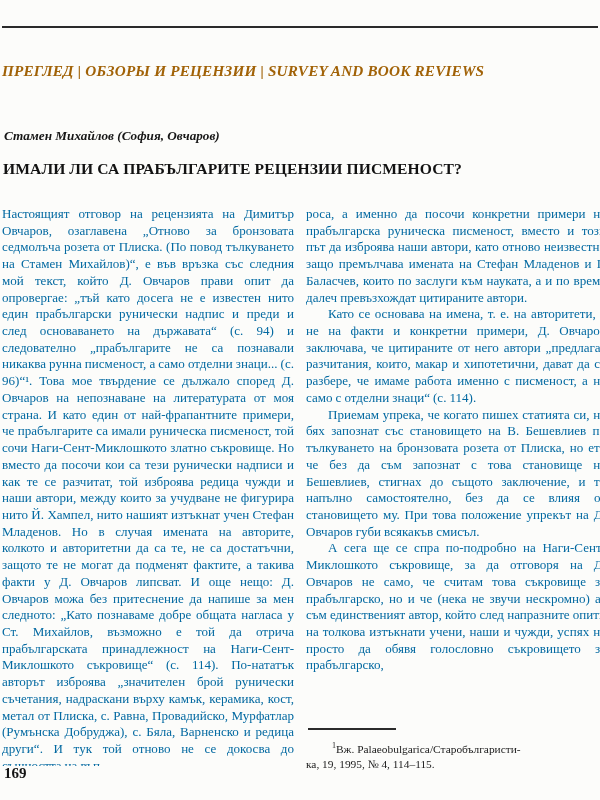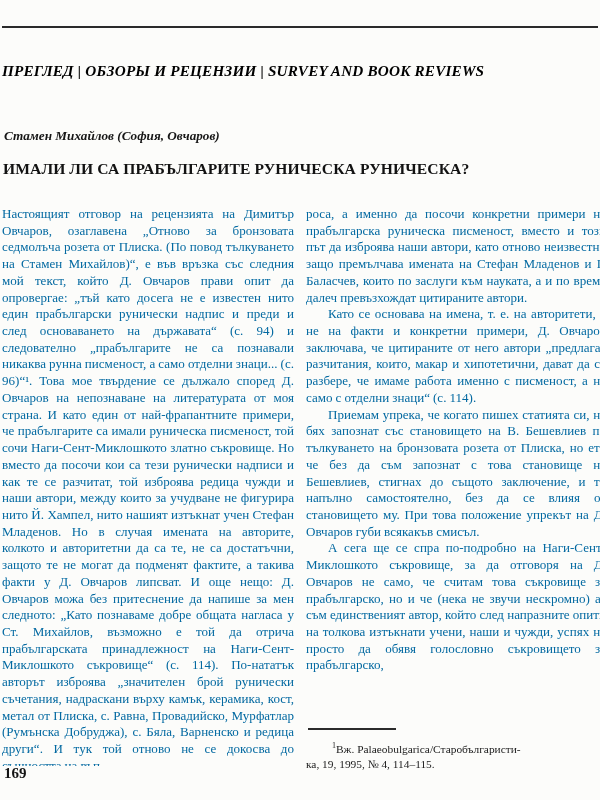--- a/index.html
+++ b/index.html
@@ -49,21 +49,21 @@
   .section-head {
     position: absolute;
     top: 62px;
     left: 2px;
     right: 2px;
     font-size: 15.2px;
     font-style: italic;
     font-weight: bold;
     letter-spacing: 0.2px;
     white-space: nowrap;
-    color: #000000;
+    color: #a16207;
   }
 
   
   .author-line {
     position: absolute;
     top: 128px;
     left: 4px;
     font-size: 13.2px;
     font-style: italic;
     font-weight: bold;
@@ -157,21 +157,21 @@
 
 <div class="page">
 
 
   <div class="head-rule"></div>
 
   <div class="section-head">ПРЕГЛЕД | ОБЗОРЫ И РЕЦЕНЗИИ | SURVEY AND BOOK REVIEWS</div>
 
   <div class="author-line">Стамен Михайлов (София, Овчаров)</div>
 
-  <div class="article-title">ИМАЛИ ЛИ СА ПРАБЪЛГАРИТЕ РУНИЧЕСКА РУНИЧЕСКА?</div>
+  <div class="article-title">ИМАЛИ ЛИ СА ПРАБЪЛГАРИТЕ РЕЦЕНЗИИ ПИСМЕНОСТ?</div>
 
   <div class="columns">
 
     <div class="col col-left">
       <p>Настоящият отговор на рецензията на Димитър Овчаров, озаглавена „Отново за бронзовата седмолъча розета от Плиска. (По повод тълкуването на Стамен Михайлов)“, е във връзка със следния мой текст, който Д. Овчаров прави опит да опровергае: „тъй като досега не е известен нито един прабългарски рунически надпис и преди и след основаването на държавата“ (с. 94) и следователно „прабългарите не са познавали никаква рунна писменост, а само отделни знаци... (с. 96)“¹. Това мое твърдение се дължало според Д. Овчаров на непознаване на литературата от моя страна. И като един от най-фрапантните примери, че прабългарите са имали руническа писменост, той сочи Наги-Сент-Миклошкото златно съкровище. Но вместо да посочи кои са тези рунически надписи и как те се разчитат, той изброява редица чужди и наши автори, между които за учудване не фигурира нито Й. Хампел, нито нашият изтъкнат учен Стефан Младенов. Но в случая имената на авторите, колкото и авторитетни да са те, не са достатъчни, защото те не могат да подменят фактите, а такива факти у Д. Овчаров липсват. И още нещо: Д. Овчаров можа без притеснение да напише за мен следното: „Като познаваме добре общата нагласа у Ст. Михайлов, възможно е той да отрича прабългарската принадлежност на Наги-Сент-Миклошкото съкровище“ (с. 114). По-нататък авторът изброява „значителен брой рунически съчетания, надраскани върху камък, керамика, кост, метал от Плиска, с. Равна, Провадийско, Мурфатлар (Румънска Добруджа), с. Бяла, Варненско и редица други“. И тук той отново не се докосва до същността на въп-</p>
     </div>
 
     <div class="col col-right">
       <p>роса, а именно да посочи конкретни примери на прабългарска руническа писменост, вместо и този път да изброява наши автори, като отново неизвестно защо премълчава имената на Стефан Младенов и Г. Баласчев, които по заслуги към науката, а и по време далеч превъзхождат цитираните автори.</p>
       <p class="indent">Като се основава на имена, т. е. на авторитети, а не на факти и конкретни примери, Д. Овчаров заключава, че цитираните от него автори „предлагат разчитания, които, макар и хипотетични, дават да се разбере, че имаме работа именно с писменост, а не само с отделни знаци“ (с. 114).</p>

